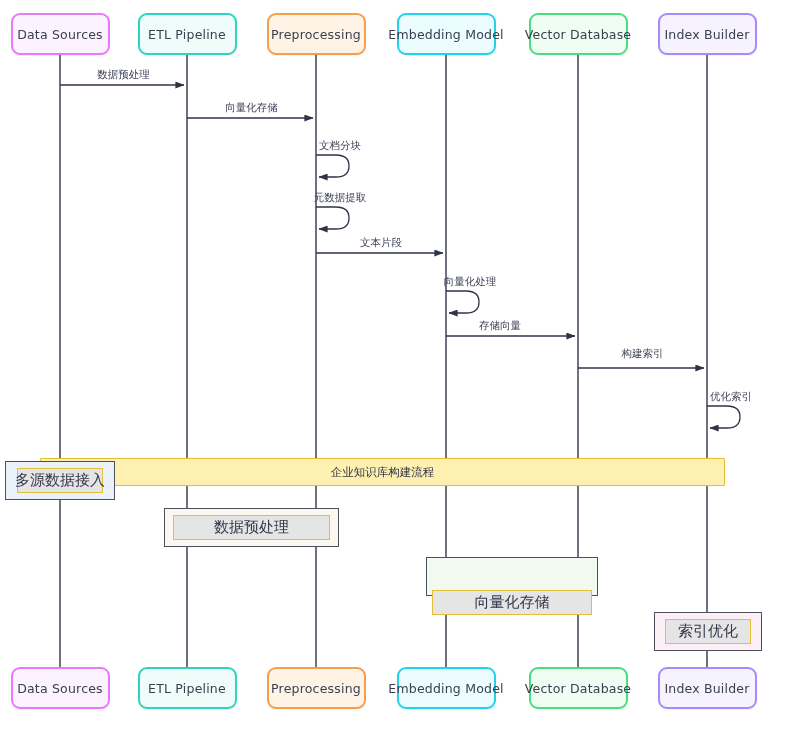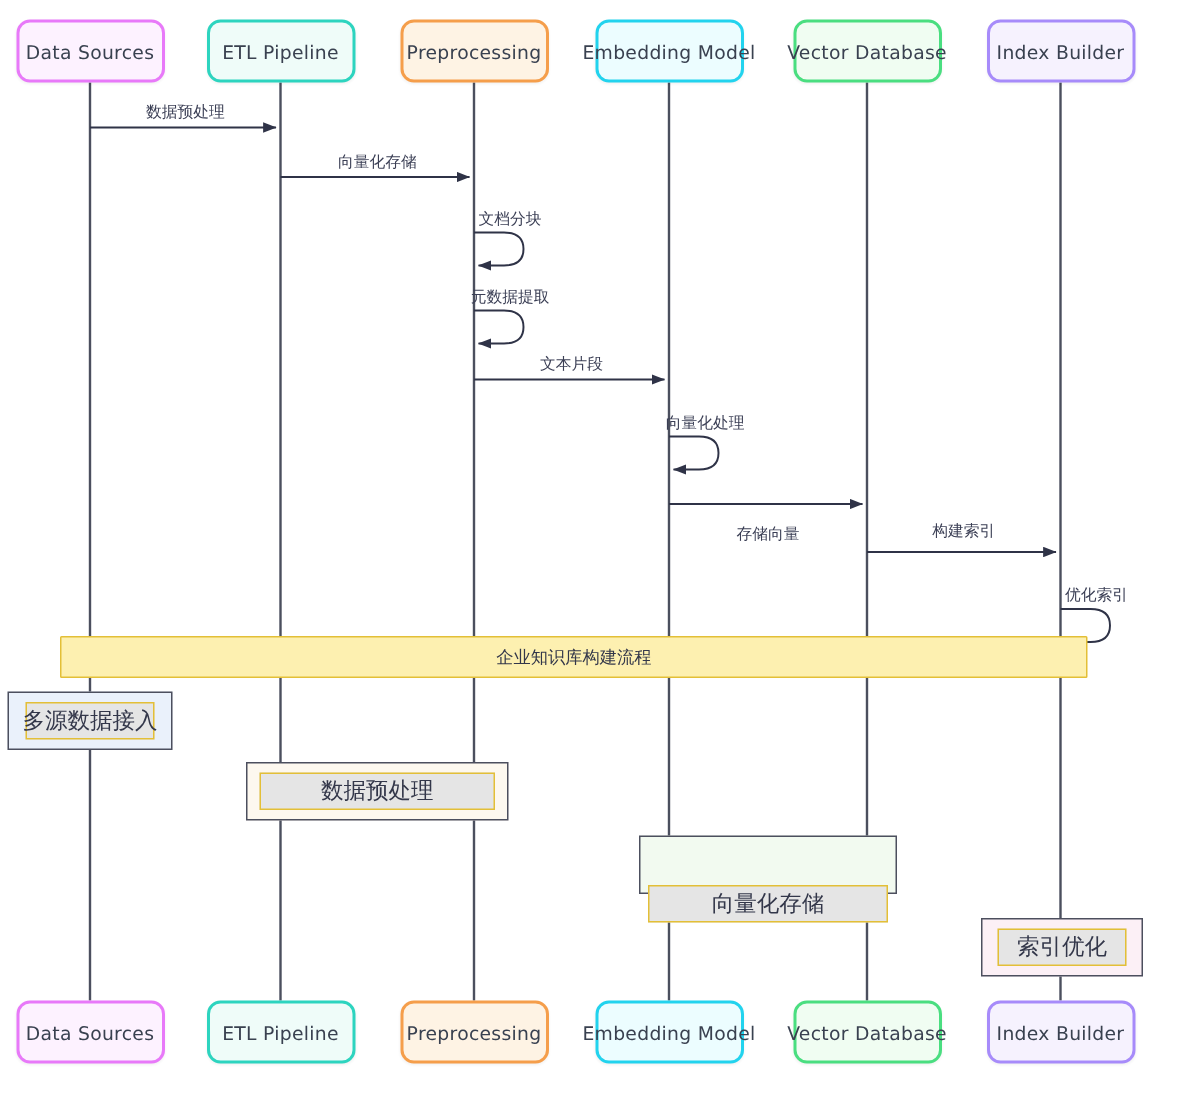--- a/index.html
+++ b/index.html
@@ -40,20 +40,21 @@
   
   .banner{
     position:absolute;
     box-sizing:border-box;
     background:#fdf0b0;
     border:1.4px solid #e3bf37;
     display:flex;align-items:center;justify-content:center;
     font-size:11.5px;
     color:#33374a;
     border-radius:1px;
+    margin-top:34px;
   }
 
   
   .noteframe{
     position:absolute;
     box-sizing:border-box;
     border:1.6px solid #4c4f5e;
     display:flex;align-items:center;justify-content:center;
   }
   .noteinner{
@@ -138,21 +139,21 @@
         <span>Index Builder</span>
       </div>
     </div>
   <div id="msglabels">
       <div class="msglabel" style="left: 123.5px; top: 68px;">数据预处理</div>
       <div class="msglabel" style="left: 251.5px; top: 101px;">向量化存储</div>
       <div class="msglabel" style="left: 340px; top: 139px;">文档分块</div>
       <div class="msglabel" style="left: 340px; top: 191px;">元数据提取</div>
       <div class="msglabel" style="left: 381px; top: 236px;">文本片段</div>
       <div class="msglabel" style="left: 470px; top: 275px;">向量化处理</div>
-      <div class="msglabel" style="left: 512px; top: 319px; margin-top: 30px;">存储向量</div>
+      <div class="msglabel" style="left: 500px; top: 319px;">存储向量</div>
       <div class="msglabel" style="left: 642.5px; top: 347px;">构建索引</div>
       <div class="msglabel" style="left: 731px; top: 390px;">优化索引</div>
     </div>
 
   <div class="banner" id="banner-note" style="left: 40px; top: 424px; width: 685px; height: 28px; background: rgb(253, 240, 176); border-color: rgb(227, 191, 55);">
     <span>企业知识库构建流程</span>
   </div>
 
   <div id="stage-notes">
       <div class="noteframe" style="left: 5px; top: 461px; width: 110px; height: 39px; background: rgb(234, 241, 251); border-color: rgb(76, 79, 94);"></div>

